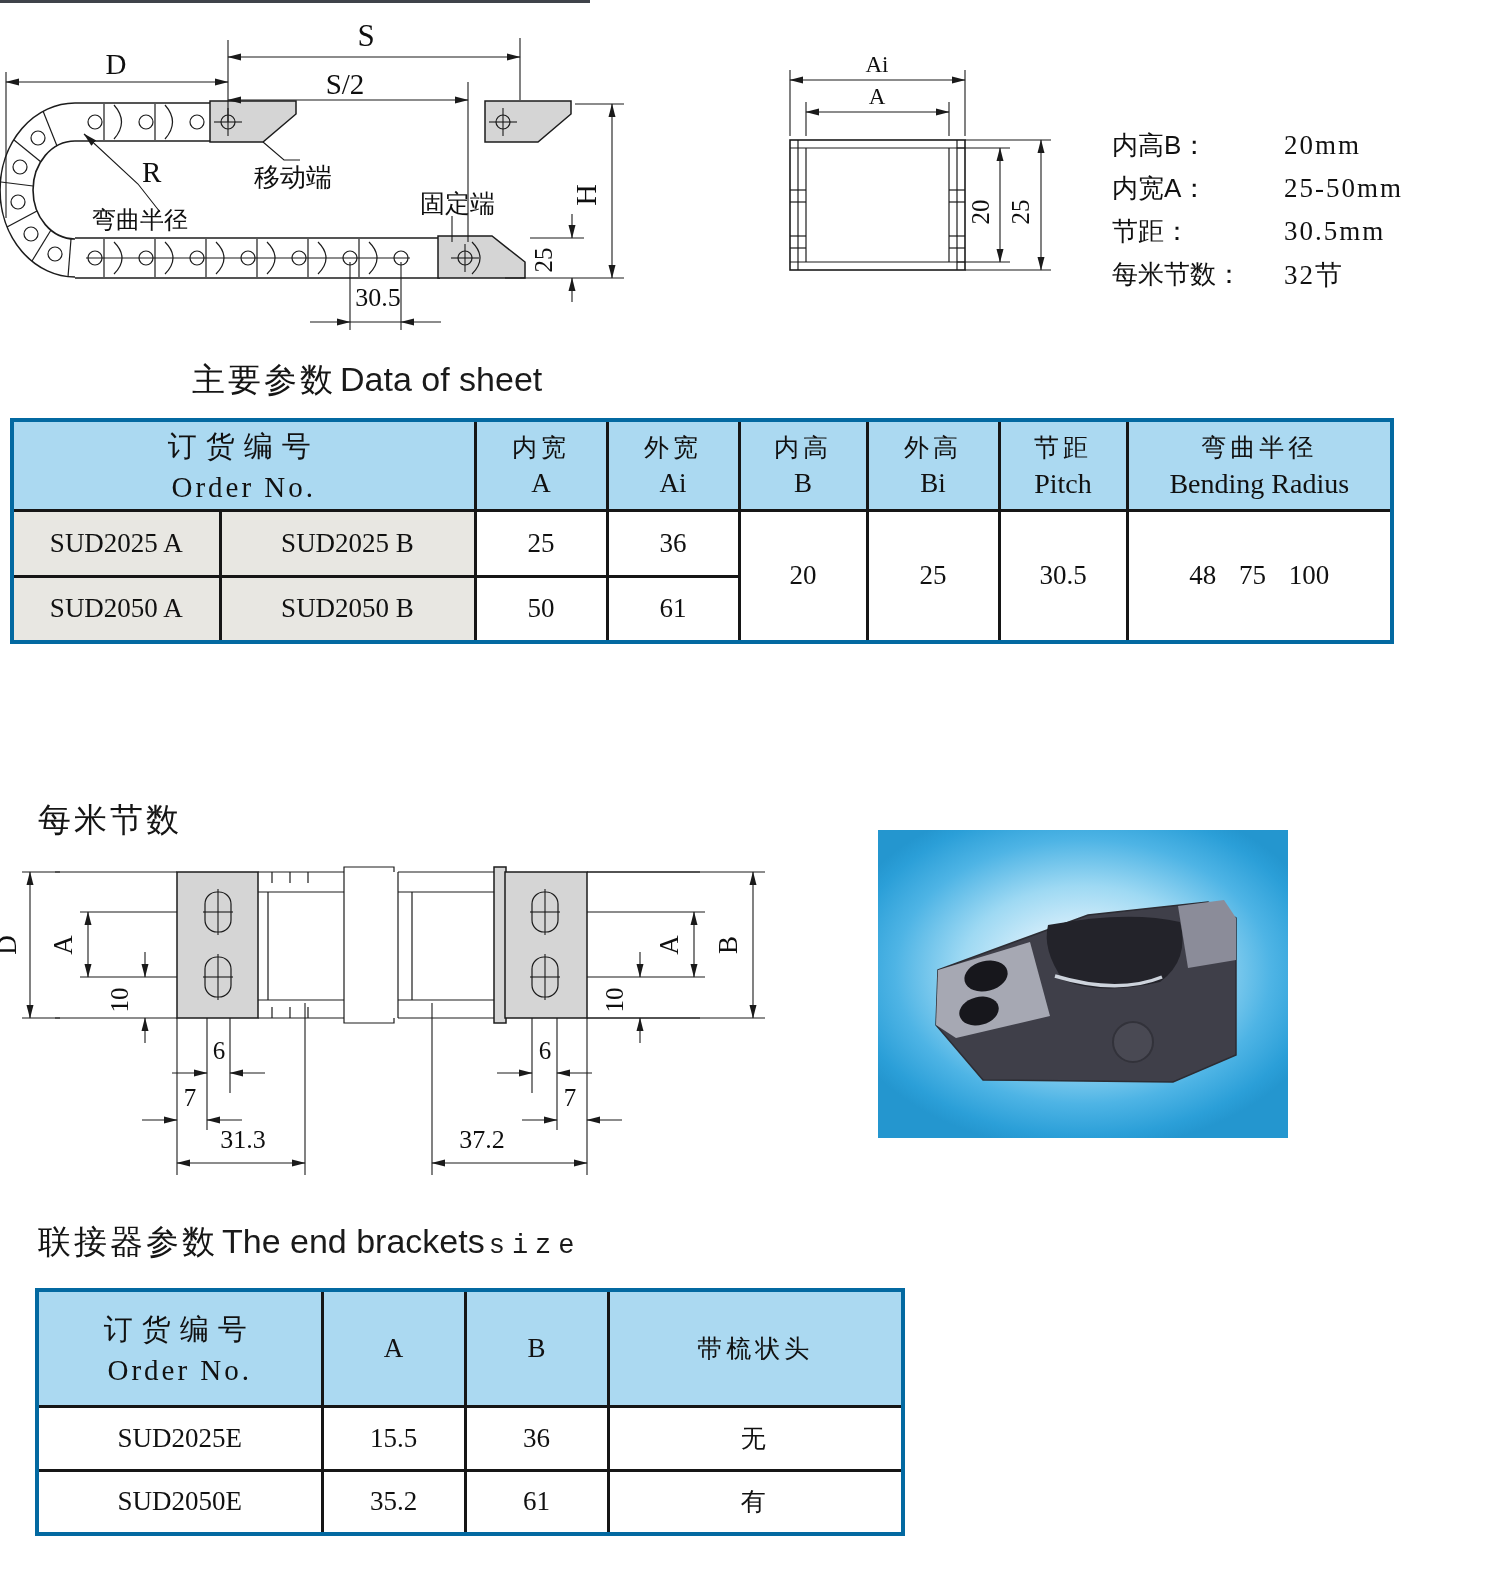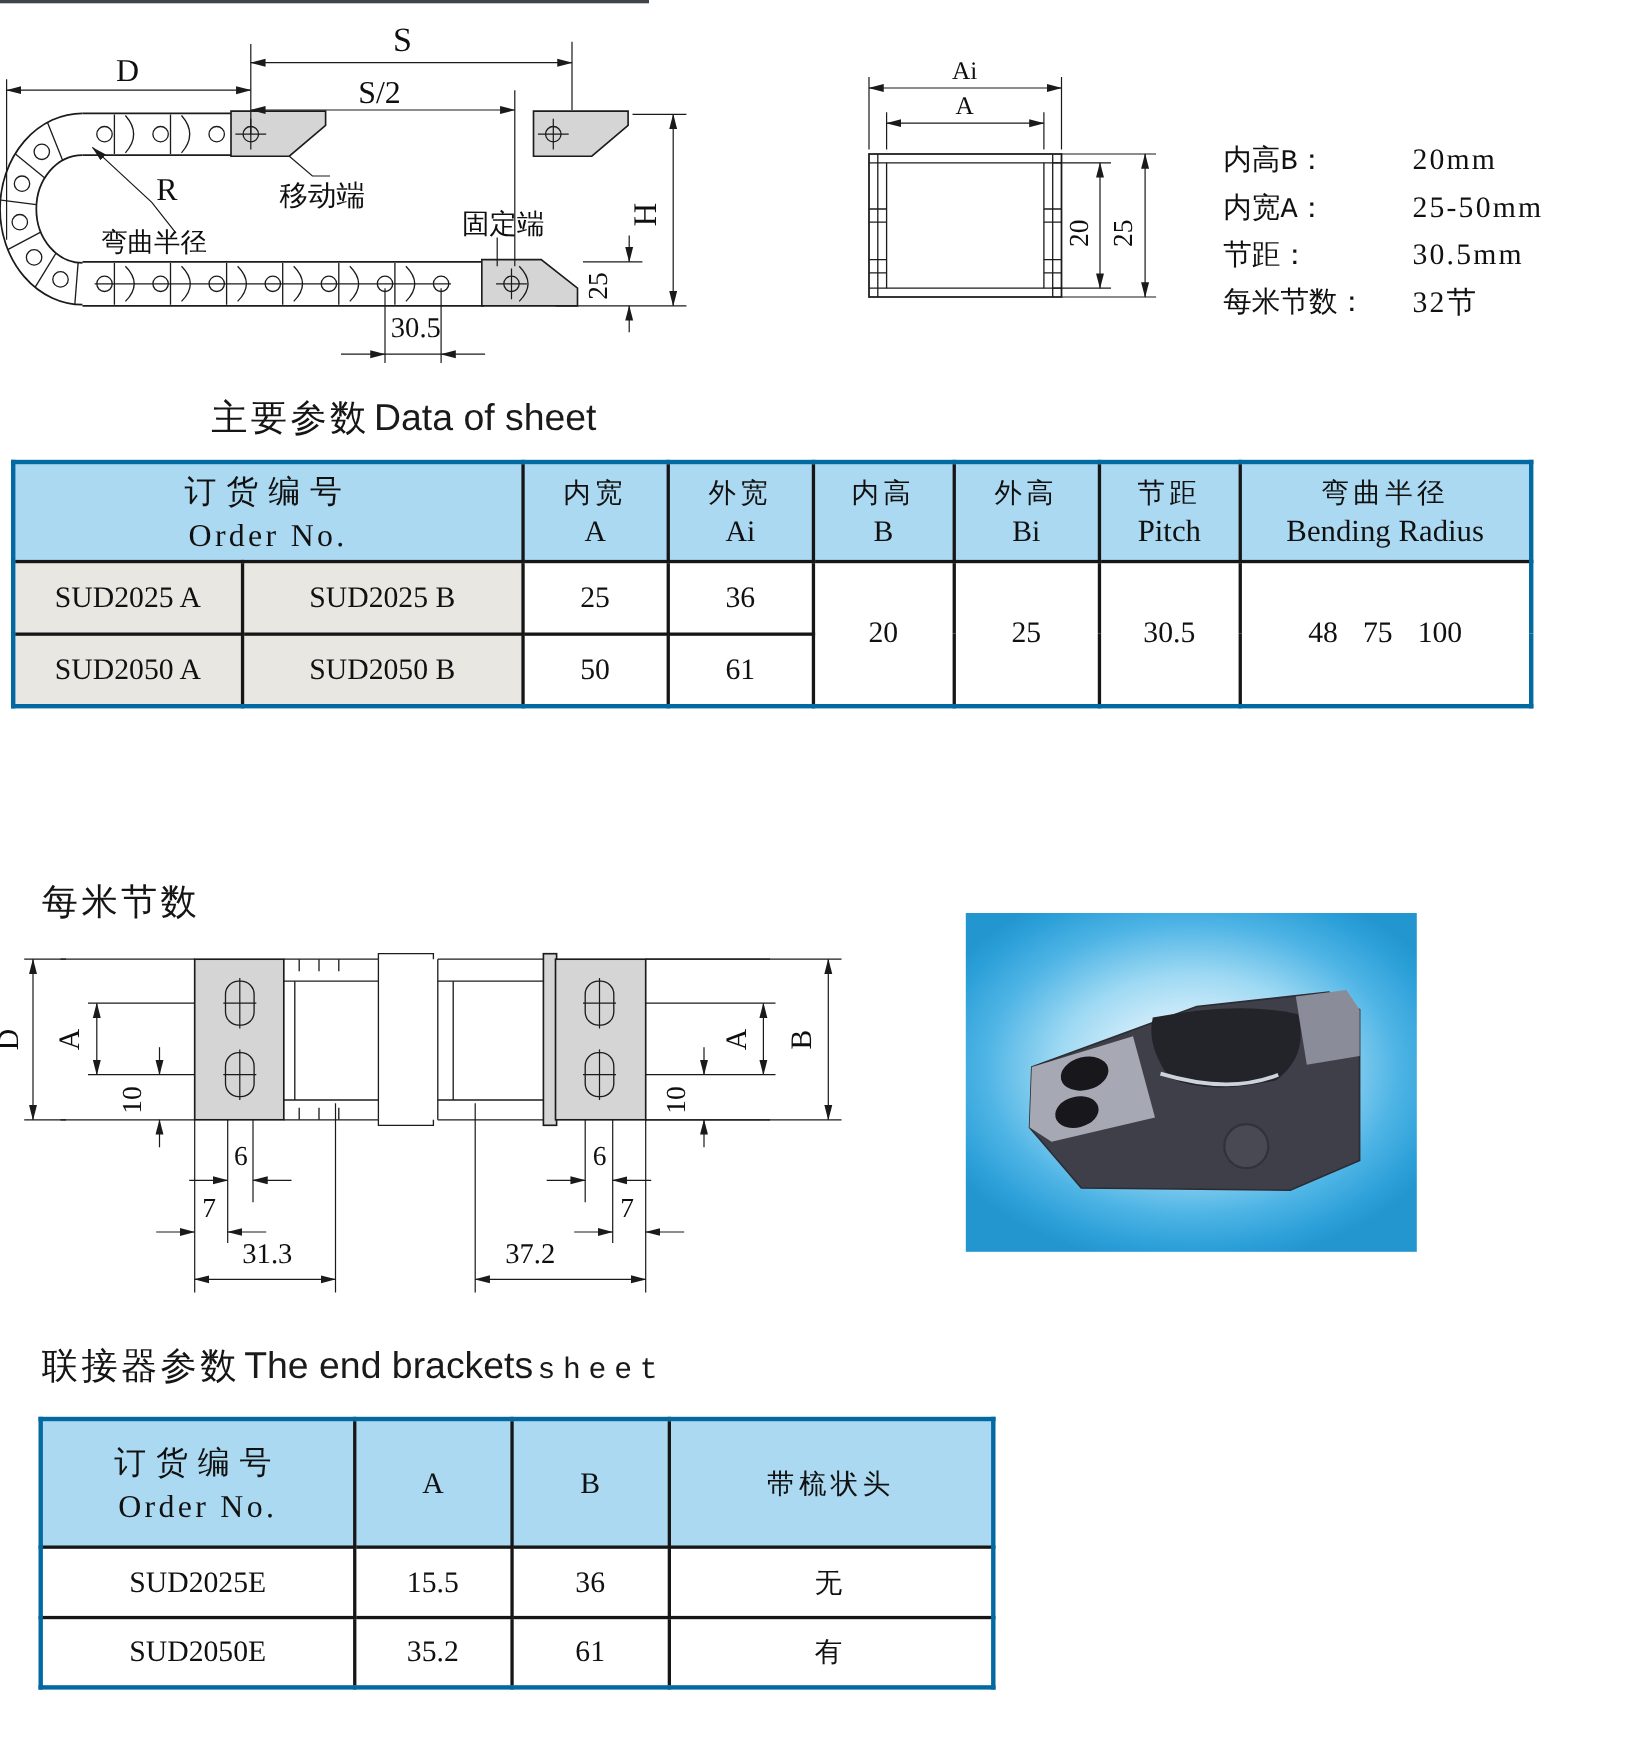--- a/index.html
+++ b/index.html
@@ -29,21 +29,21 @@
   .graycell{background:#e8e7e2;}
   .zh-head{font-size:25px;letter-spacing:4px;font-weight:normal;}
   .zh-head-big{font-size:29px;letter-spacing:9px;font-weight:normal;}
   .cad{font-family:"Liberation Serif",serif;font-size:27px;font-weight:normal;}
   .cad-big{font-family:"Liberation Serif",serif;font-size:29px;letter-spacing:3px;font-weight:normal;}
   .sans-head{font-family:Liberation Serif, serif;font-size:28px;font-weight:normal;}
   .wordsp{word-spacing:16px;}
   .stack{display:flex;flex-direction:column;align-items:center;gap:4px;}
   
   .specs-row{display:flex;height:43px;align-items:center;}
-  .specs-label{width:172px;font-size:26px;font-family:Liberation Mono, monospace;}
+  .specs-label{width:172px;font-size:26px;font-family:Liberation Sans, sans-serif;}
   .specs-value{font-family:"Liberation Serif",serif;font-size:27px;letter-spacing:2px;}
   
   .photo{
     background:radial-gradient(ellipse 62% 58% at 50% 46%,
       #f4fbfe 0%,#d9effb 22%,#9ed9f3 48%,#4eb4e5 74%,#2b9fd8 92%,#2496cf 100%);
   }
   .topbar{background:#3f434a;}
 </style>
 </head>
 <body>
@@ -437,21 +437,21 @@
     <polygon points="300,76 346,70 358,88 358,130 310,138" fill="#8b8c99"></polygon>
     <ellipse cx="108" cy="146" rx="22" ry="15" transform="rotate(-14 108 146)" fill="#17171c"></ellipse>
     <ellipse cx="101" cy="181" rx="20" ry="14" transform="rotate(-14 101 181)" fill="#17171c"></ellipse>
     <circle cx="255" cy="212" r="20" fill="#494953" stroke="#32323a" stroke-width="2"></circle>
   </svg>
 </div>
 
 <div class="abs sec-title" style="left:38px;top:1220px;">
   <span class="zh-big">联接器参数</span>
   <span class="en-big">The end brackets</span>
-  <span class="mono-size">sheet</span>
+  <span class="mono-size">size</span>
 </div>
 
 <table class="abs data" style="left:35px;top:1288px;width:866px;">
   <colgroup>
     <col style="width:285px">
       <col style="width:143px">
       <col style="width:143px">
       <col style="width:295px">
   </colgroup>
   <tbody>

